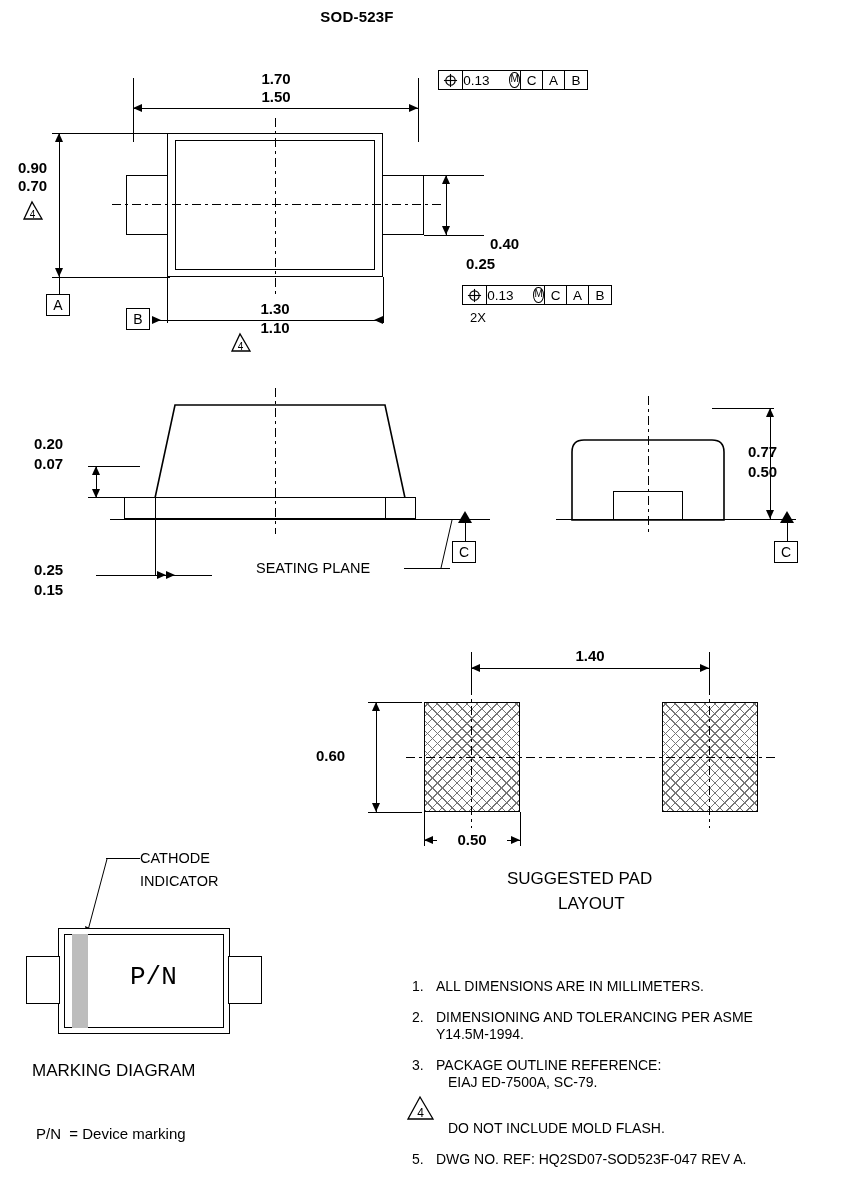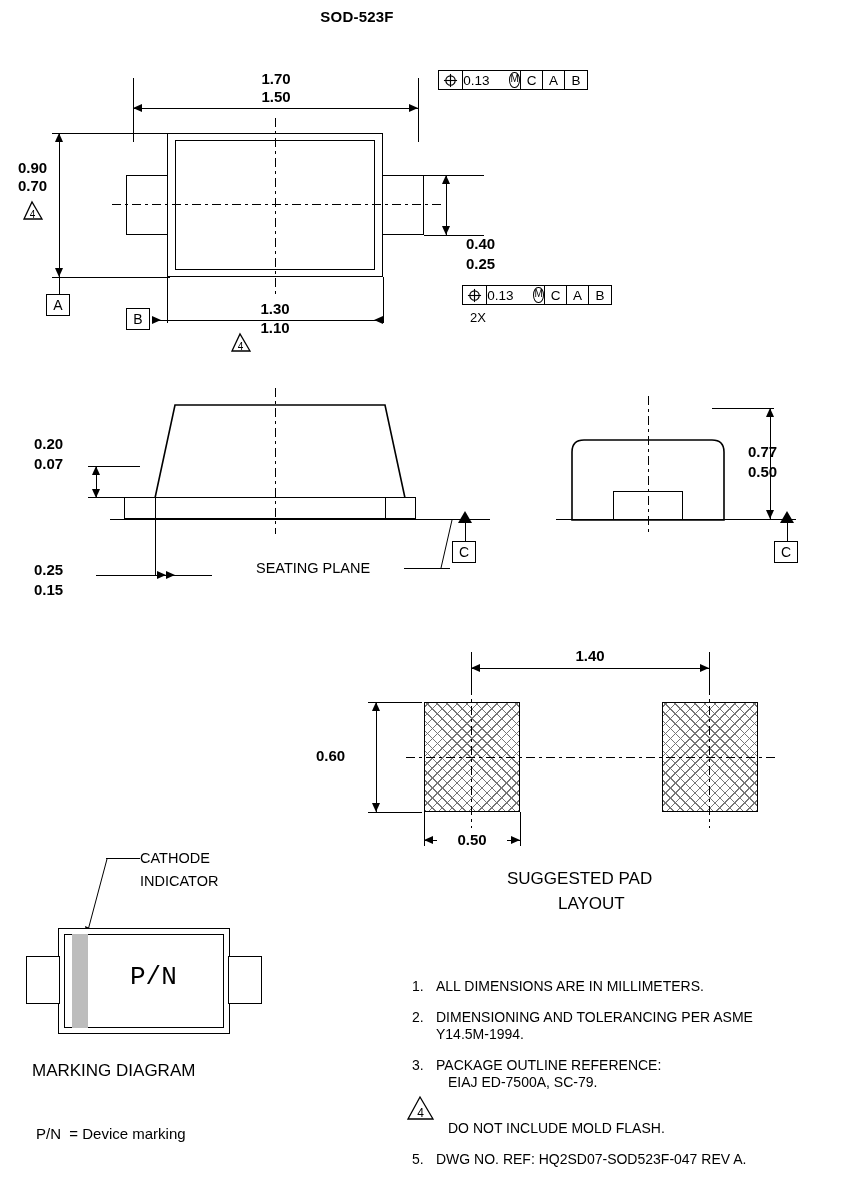--- a/index.html
+++ b/index.html
@@ -110,21 +110,21 @@
   <div class="box" style="left:382px;top:175px;width:42px;height:60px;"></div>
 
   <div class="cl-h" style="left:112px;top:204px;width:330px;"></div>
   <div class="cl-v" style="left:275px;top:118px;height:176px;"></div>
 
   <div class="hl" style="left:424px;top:175px;width:60px;"></div>
   <div class="hl" style="left:424px;top:235px;width:60px;"></div>
   <div class="vl" style="left:446px;top:175px;height:60px;"></div>
   <div class="arrowU" style="left:442px;top:175px;"></div>
   <div class="arrowD" style="left:442px;top:226px;"></div>
-  <div class="num" style="left:466px;top:236px;width:70px;text-align:left;">0.40</div>
+  <div class="num" style="left:490px;top:236px;width:70px;text-align:left;">0.40</div>
   <div class="num" style="left:466px;top:256px;width:70px;text-align:left;">0.25</div>
 
   <div class="vl" style="left:59px;top:277px;height:18px;"></div>
   <div class="datum" style="left:46px;top:294px;width:24px;height:22px;line-height:20px;">A</div>
 
   <div class="datum" style="left:126px;top:308px;width:24px;height:22px;line-height:20px;">B</div>
 
   <div class="vl" style="left:167px;top:277px;height:46px;"></div>
   <div class="vl" style="left:383px;top:277px;height:46px;"></div>
   <div class="hl" style="left:152px;top:320px;width:231px;"></div>

